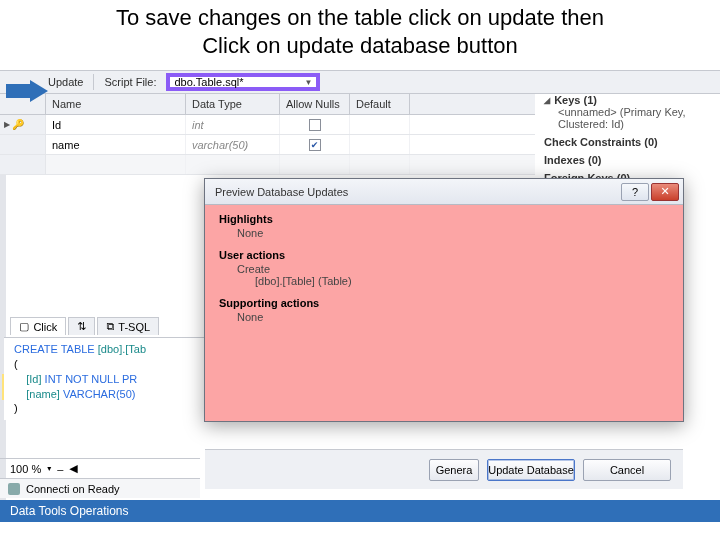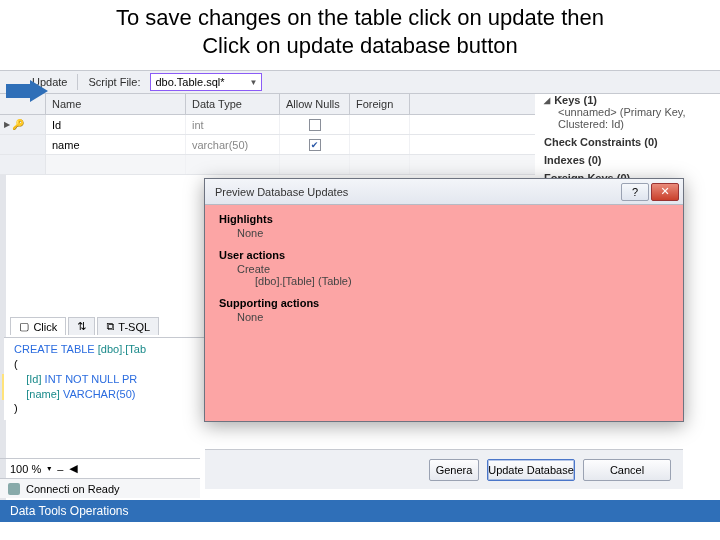--- a/index.html
+++ b/index.html
@@ -3,41 +3,41 @@
 <meta charset="utf-8">
 <style>
   * { box-sizing: border-box; margin: 0; padding: 0; font-family: "Segoe UI", Tahoma, sans-serif; }
   body { width: 720px; height: 540px; background: #fff; overflow: hidden; position: relative; font-size: 11px; }
 
   .title-text { font-size: 22px; text-align: center; padding: 4px 60px 2px; line-height: 1.25; font-family: Calibri, sans-serif; }
 
   .arrow-wrap { position: absolute; left: 6px; top: 80px; z-index: 5; }
   .arrow { fill: #2f6fb8; }
 
-  .toolbar { position: absolute; left: 0; top: 70px; right: 0; height: 24px; background: #eef0f4; border-top: 1px solid #c6c9d0; border-bottom: 1px solid #c6c9d0; display: flex; align-items: center; padding-left: 32px; gap: 10px; }
+  .toolbar { position: absolute; left: 0; top: 70px; right: 0; height: 24px; background: #eef0f4; border-top: 1px solid #c6c9d0; border-bottom: 1px solid #c6c9d0; display: flex; align-items: center; padding-left: 48px; gap: 10px; }
   .tb-link { color: #2d2d2d; cursor: pointer; }
   .tb-sep { width: 1px; height: 16px; background: #c6c9d0; }
   .scriptfile-label { color: #2d2d2d; }
-  .scriptfile-combo { width: 112px; height: 18px; border: 1px solid #8b5cf6; background: #fff; display: flex; align-items: center; padding: 0 4px; justify-content: space-between; }
+  .scriptfile-combo { width: 154px; height: 18px; border: 4px solid #8b5cf6; background: #fff; display: flex; align-items: center; padding: 0 4px; justify-content: space-between; }
   .combo-caret { font-size: 8px; color: #555; }
 
   .grid { position: absolute; left: 0; top: 94px; width: 535px; }
   .grid-header { display: flex; background: #eef0f4; border-bottom: 1px solid #c6c9d0; }
   .gh-rowhdr { width: 46px; border-right: 1px solid #c6c9d0; height: 20px; }
   .gh-cell { height: 20px; border-right: 1px solid #c6c9d0; display: flex; align-items: center; padding: 0 6px; color: #333; }
   .gh-name { width: 140px; }
   .gh-type { width: 94px; }
   .gh-nulls { width: 70px; }
   .gh-default { width: 60px; }
 
   .grid-row { display: flex; border-bottom: 1px solid #e4e6ea; height: 20px; }
   .gr-rowhdr { width: 46px; border-right: 1px solid #e4e6ea; display: flex; align-items: center; justify-content: flex-start; padding-left: 4px; gap: 2px; background: #eef0f4; }
   .gr-cell { border-right: 1px solid #f0f1f4; display: flex; align-items: center; padding: 0 6px; }
   .gr-name { width: 140px; }
-  .gr-type { width: 94px; color: #888; }
+  .gr-type { width: 94px; color: #888; font-style: italic; }
   .gr-nulls { width: 70px; justify-content: center; }
   .gr-default { width: 60px; }
   .chk { width: 12px; height: 12px; border: 1px solid #8a8f99; background: #fff; display: flex; align-items: center; justify-content: center; font-size: 9px; color: #2d5aa8; }
   .grid-row.empty { background: #f5f6f8; }
   .key-icon { color: #a08020; font-size: 10px; }
   .tri { font-size: 8px; color: #555; }
 
   .sidepanel { position: absolute; right: 6px; top: 94px; width: 170px; color: #333; }
   .sp-group { margin-bottom: 6px; }
   .sp-head { font-weight: bold; display: flex; align-items: center; gap: 4px; }
@@ -102,21 +102,21 @@
     <span class="combo-caret">▼</span>
   </div>
 </div>
 
 <div class="grid">
   <div class="grid-header">
     <div class="gh-rowhdr"></div>
     <div class="gh-cell gh-name">Name</div>
     <div class="gh-cell gh-type">Data Type</div>
     <div class="gh-cell gh-nulls">Allow Nulls</div>
-    <div class="gh-cell gh-default">Foreign</div>
+    <div class="gh-cell gh-default">Default</div>
   </div>
 
   <div class="grid-row">
     <div class="gr-rowhdr">
       <span class="tri">▶</span>
       <span class="key-icon">🔑</span>
     </div>
     <div class="gr-cell gr-name">Id</div>
     <div class="gr-cell gr-type">int</div>
     <div class="gr-cell gr-nulls">

